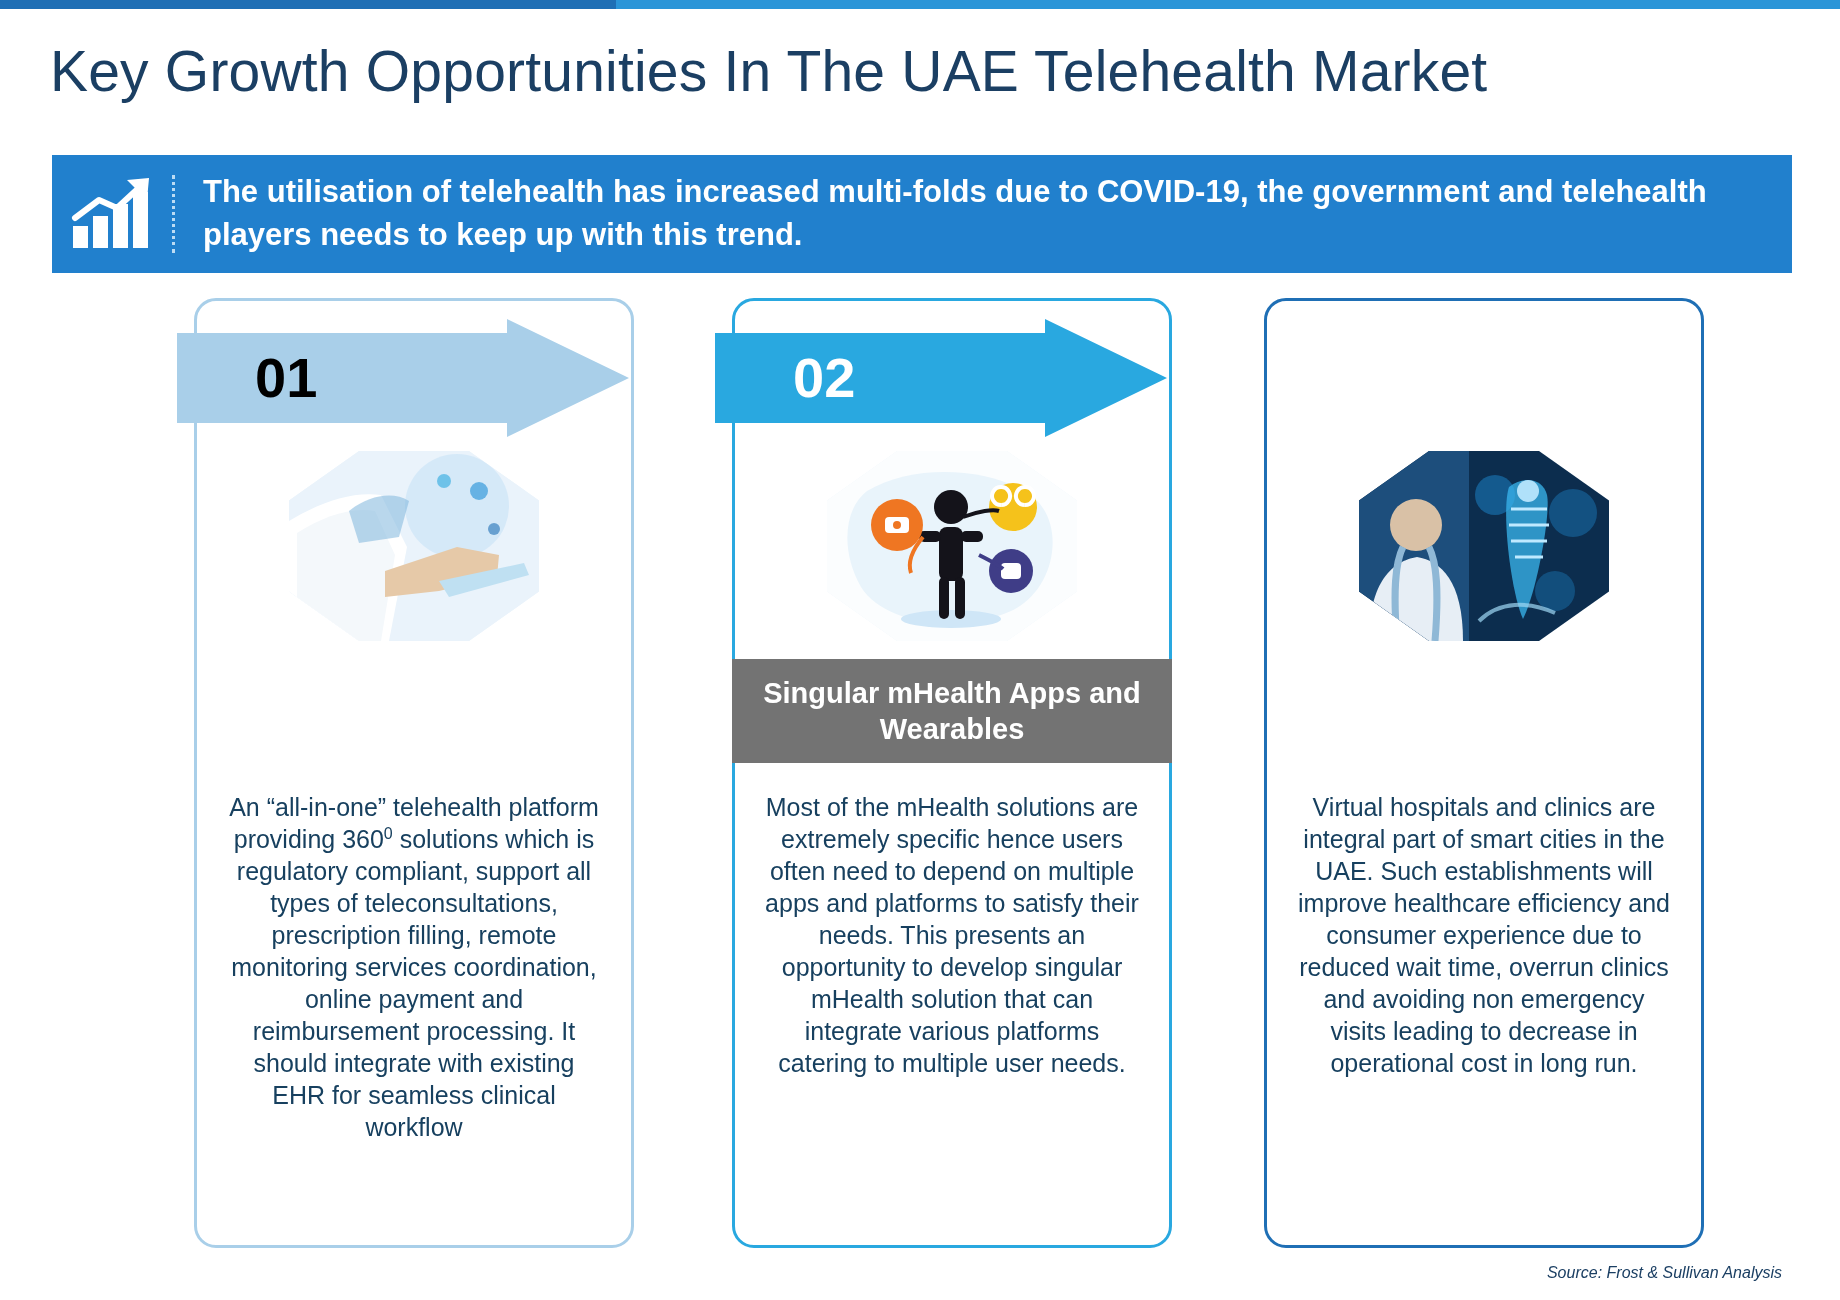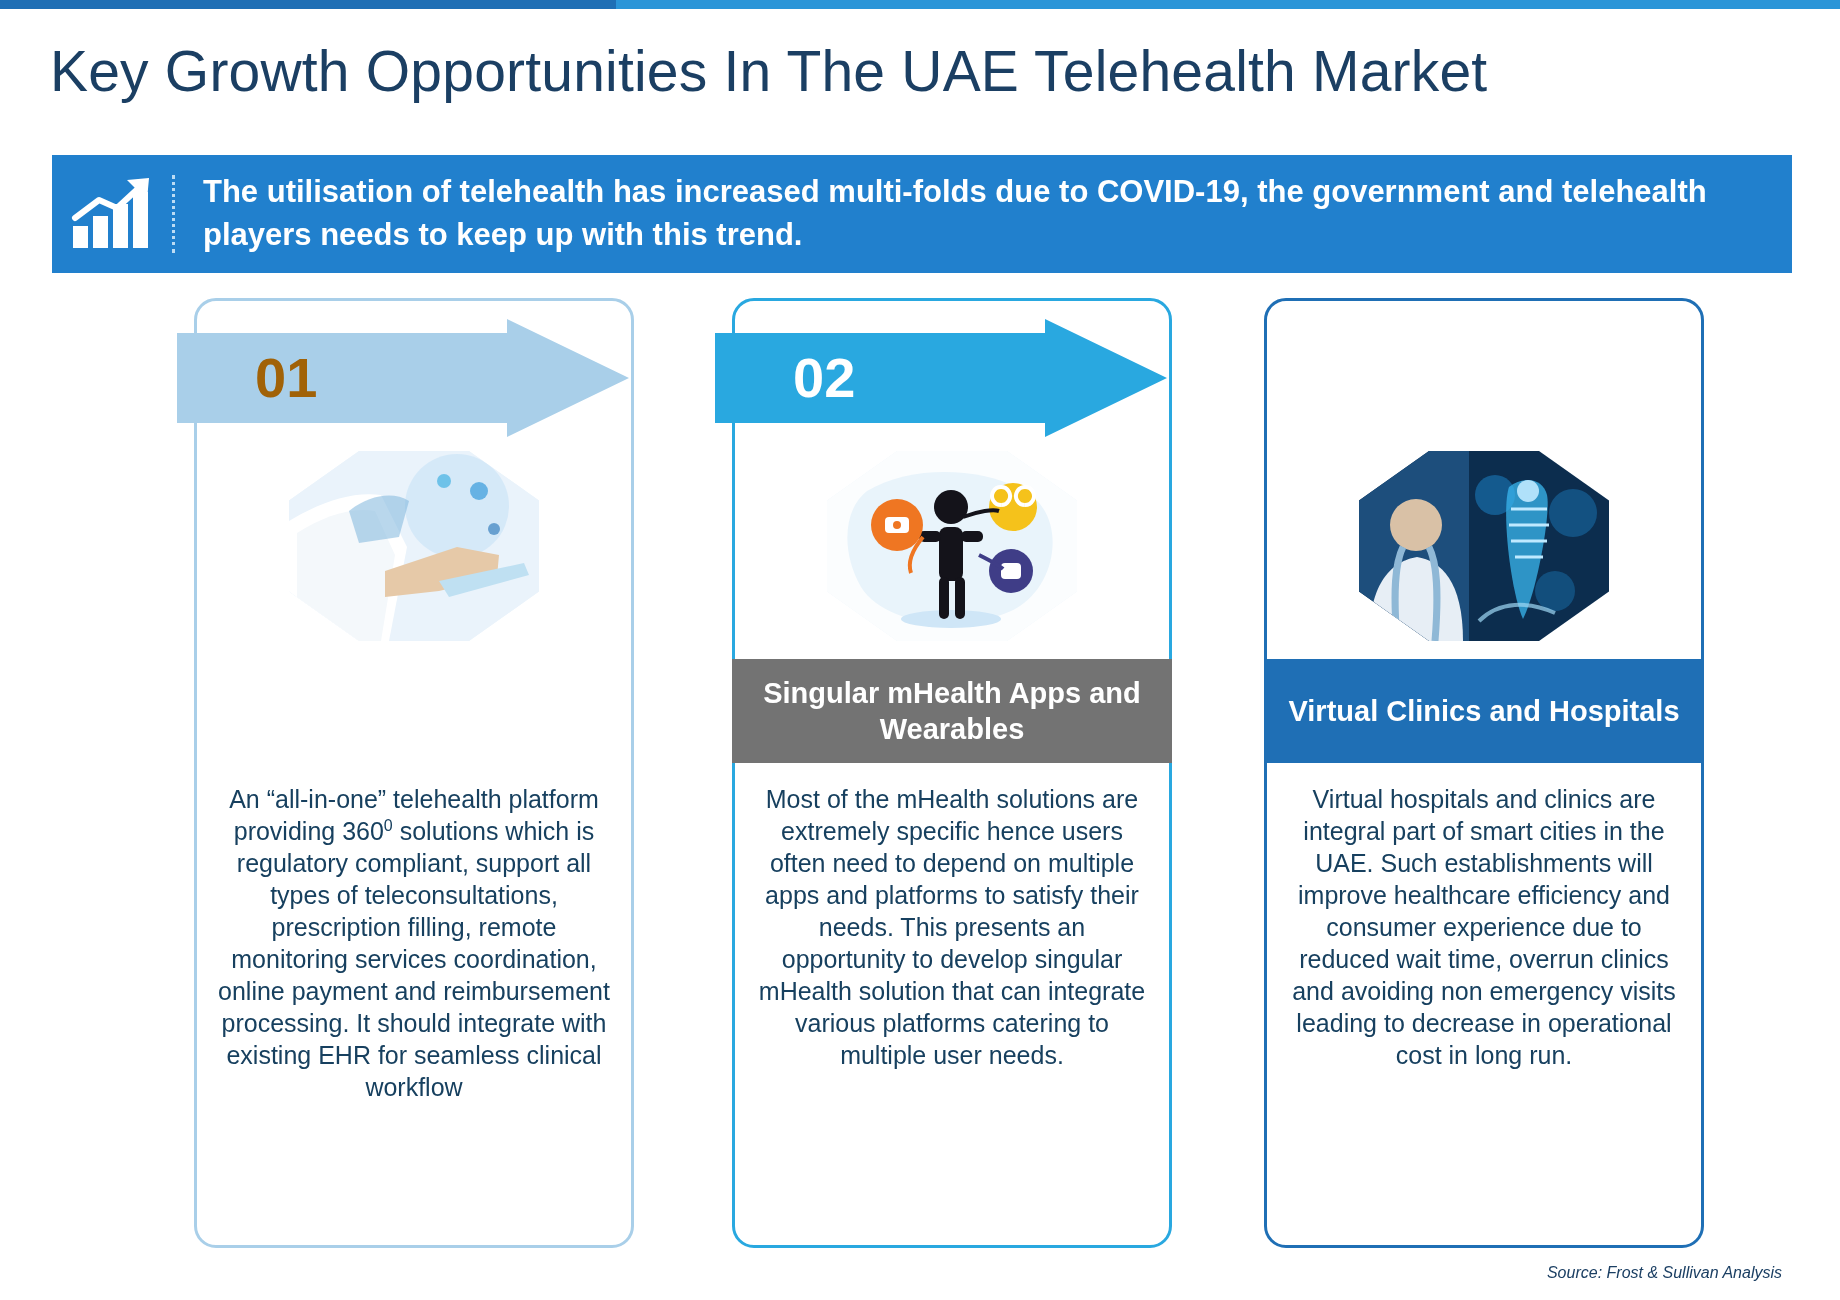--- a/index.html
+++ b/index.html
@@ -113,21 +113,21 @@
   .arrow-num {
     position: absolute;
     left: 78px;
     top: 50%;
     transform: translateY(-50%);
     font-size: 56px;
     font-weight: bold;
     color: #ffffff;
     line-height: 1;
   }
-  .c1 .arrow-num { color: #a16207; }
+  .c1 .arrow-num { color: #000000; }
 
   
   .octagon {
     position: absolute;
     top: 150px;
     left: 50%;
     transform: translateX(-50%);
     width: 250px;
     height: 190px;
     clip-path: polygon(28% 0%, 72% 0%, 100% 26%, 100% 74%, 72% 100%, 28% 100%, 0% 74%, 0% 26%);
@@ -160,21 +160,21 @@
   .card-body {
     position: absolute;
     top: 478px;
     left: 16px;
     right: 16px;
     text-align: center;
     font-size: 25px;
     line-height: 1.28;
     color: #17405f;
   }
-  .card-body p { margin: 4px; }
+  .card-body p { margin: 12px; }
   sup { font-size: 16px; vertical-align: super; }
 
   .source {
     position: absolute;
     right: 58px;
     bottom: 18px;
     font-size: 16px;
     font-style: italic;
     color: #1b3f63;
   }
@@ -279,21 +279,20 @@
           <path d="M70 96 C78 112 80 140 76 190" stroke="#8fb8d6" stroke-width="7" fill="none"></path>
           <circle cx="136" cy="44" r="20" fill="#1c7fc2" opacity="0.55"></circle>
           <circle cx="214" cy="62" r="24" fill="#1c7fc2" opacity="0.45"></circle>
           <circle cx="196" cy="140" r="20" fill="#1c7fc2" opacity="0.4"></circle>
           <path d="M150 36 C166 24 184 28 188 44 C192 62 178 140 164 168 C152 142 142 60 150 36 Z" fill="#39b7ef" opacity="0.75"></path>
           <path d="M152 58 h36 M150 74 h40 M152 90 h36 M156 106 h28" stroke="#bfe9ff" stroke-width="3"></path>
           <circle cx="169" cy="40" r="11" fill="#bfe9ff" opacity="0.9"></circle>
           <path d="M120 170 C140 150 170 150 196 162" stroke="#9fd9f5" stroke-width="4" fill="none" opacity="0.7"></path>
         </svg>
       </div>
-      <div class="card-head">Virtual Clinics and Hospitals</div>
       <div class="card-body">
         <p>Virtual hospitals and clinics are integral part of smart cities in the UAE. Such establishments will improve healthcare efficiency and consumer experience due to reduced wait time, overrun clinics and avoiding non emergency visits leading to decrease in operational cost in long run.</p>
       </div>
     </div>
 
   </div>
 
   <div class="source">Source: Frost &amp; Sullivan Analysis</div>
 </div>
 

